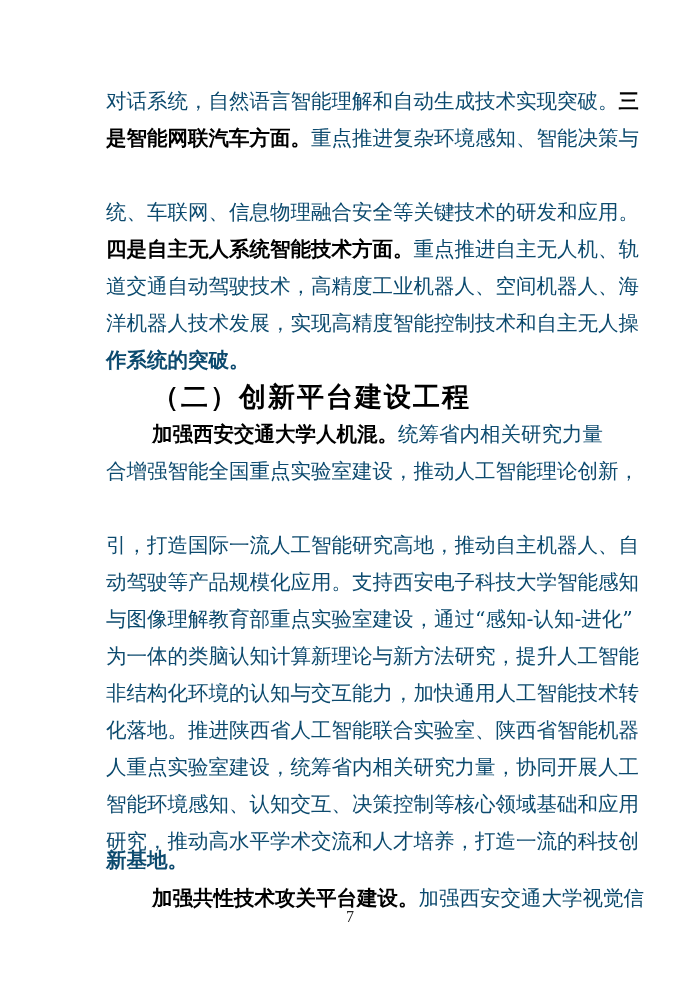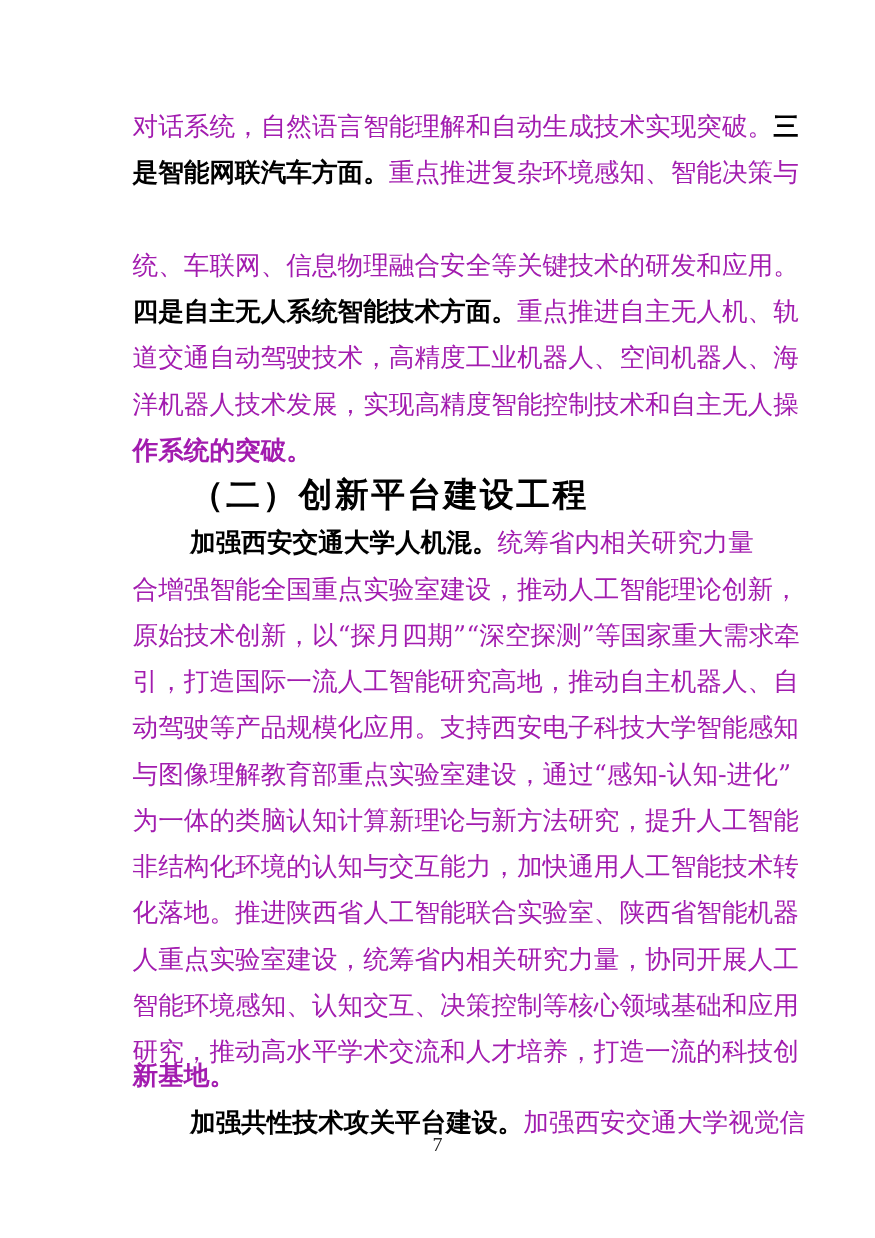--- a/index.html
+++ b/index.html
@@ -5,21 +5,21 @@
   html, body { margin: 0; padding: 0; background: #ffffff; }
   body { width: 700px; height: 990px; position: relative; overflow: hidden;
          font-family: "DejaVu Serif", "Liberation Serif", serif; color: #1a1a1a; }
   .page { position: absolute; left: 0; top: 0; width: 700px; height: 990px; background: #fff; }
   .line { position: absolute; left: 106px; width: 488px; height: 36px;
           font-size: 20.5px; line-height: 36px; white-space: nowrap;
           text-align: justify; text-align-last: justify; letter-spacing: 0; }
   .line.last { text-align-last: left; font-weight: bold; }
   .line.indent { left: 152px; width: 442px; }
   .b { font-weight: bold; color: #000; }
-  .r { color: #a21caf; }
+  .r { color: #0c4a6e; }
   .heading { position: absolute; left: 152px; font-size: 27px; line-height: 36px;
              font-weight: bold; color: #000; white-space: nowrap; letter-spacing: 2px; }
   .pagenum { position: absolute; top: 908px; left: 0; width: 700px; text-align: center;
              font-size: 16px; font-family: "Liberation Serif", serif; color: #222; }
 </style>
 </head>
 <body>
 
 <div class="page">
 
@@ -28,21 +28,20 @@
   <div class="line" style="top:194px"><span class="r">统、车联网、信息物理融合安全等关键技术的研发和应用。</span></div>
   <div class="line" style="top:231px"><span class="b">四是自主无人系统智能技术方面。</span><span class="r">重点推进自主无人机、轨</span></div>
   <div class="line" style="top:268px"><span class="r">道交通自动驾驶技术，高精度工业机器人、空间机器人、海</span></div>
   <div class="line" style="top:305px"><span class="r">洋机器人技术发展，实现高精度智能控制技术和自主无人操</span></div>
   <div class="line last" style="top:342px"><span class="r">作系统的突破。</span></div>
 
   <div class="heading" style="top:379px">（二）创新平台建设工程</div>
 
   <div class="line indent" style="top:416px"><span class="b">加强西安交通大学人机混。</span><span class="r">统筹省内相关研究力量</span></div>
   <div class="line" style="top:453px"><span class="r">合增强智能全国重点实验室建设，推动人工智能理论创新，</span></div>
-  <div class="line" style="top:490px"><span class="r">原始技术创新，以“探月四期”“深空探测”等国家重大需求牵</span></div>
   <div class="line" style="top:527px"><span class="r">引，打造国际一流人工智能研究高地，推动自主机器人、自</span></div>
   <div class="line" style="top:564px"><span class="r">动驾驶等产品规模化应用。支持西安电子科技大学智能感知</span></div>
   <div class="line" style="top:601px"><span class="r">与图像理解教育部重点实验室建设，通过“感知-认知-进化”</span></div>
   <div class="line" style="top:638px"><span class="r">为一体的类脑认知计算新理论与新方法研究，提升人工智能</span></div>
   <div class="line" style="top:675px"><span class="r">非结构化环境的认知与交互能力，加快通用人工智能技术转</span></div>
   <div class="line" style="top:712px"><span class="r">化落地。推进陕西省人工智能联合实验室、陕西省智能机器</span></div>
   <div class="line" style="top:749px"><span class="r">人重点实验室建设，统筹省内相关研究力量，协同开展人工</span></div>
   <div class="line" style="top:786px"><span class="r">智能环境感知、认知交互、决策控制等核心领域基础和应用</span></div>
   <div class="line" style="top:823px"><span class="r">研究，推动高水平学术交流和人才培养，打造一流的科技创</span></div>
 

